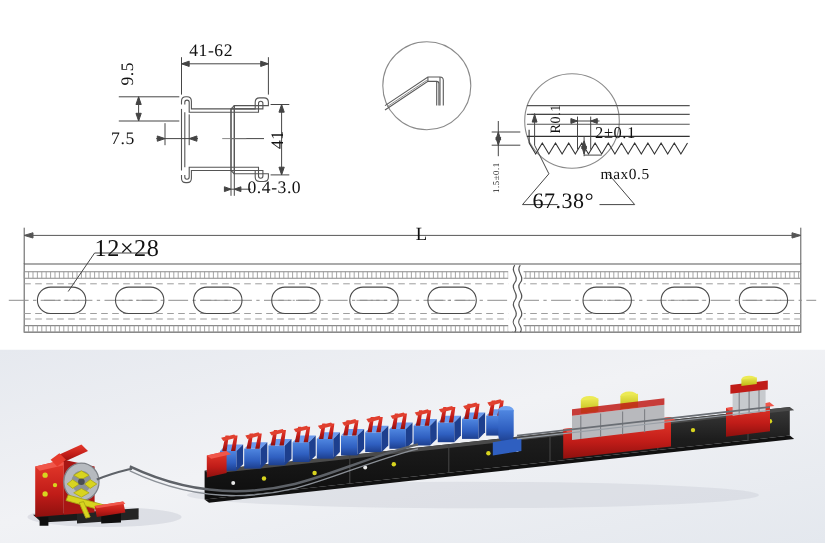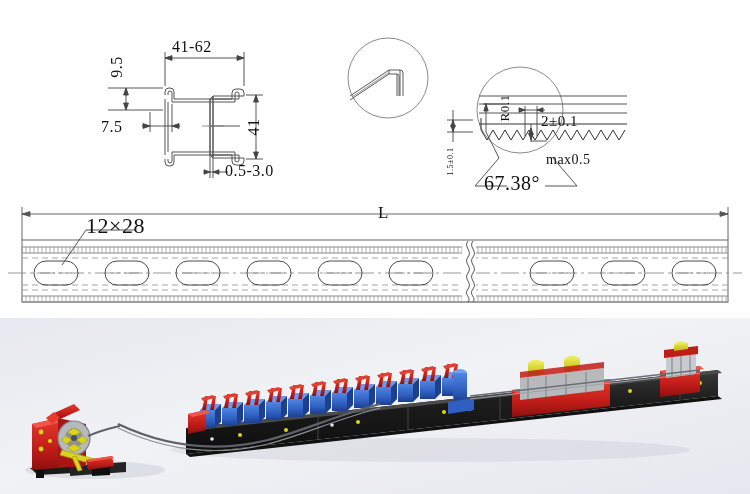--- a/index.html
+++ b/index.html
@@ -99,21 +99,21 @@
     </svg>
 
     <div class="dim-text" style="left:172px;top:38px;font-size:16px;">41-62</div>
 
     <div class="dim-text vtext" style="left:106px;top:58px;font-size:16px;transform:rotate(-90deg);">9.5</div>
 
     <div class="dim-text" style="left:101px;top:118px;font-size:16px;">7.5</div>
 
     <div class="dim-text vtext" style="left:245px;top:118px;font-size:16px;transform:rotate(-90deg);">41</div>
 
-    <div class="dim-text" style="left:225px;top:162px;font-size:16px;">0.5-3.0</div>
+    <div class="dim-text" style="left:225px;top:162px;font-size:16px;">0.4-3.0</div>
 
     <svg style="position:absolute;left:340px;top:30px;" width="100" height="100">
       <circle cx="48" cy="48" r="40" fill="none" stroke="#8a8a8a" stroke-width="1"></circle>
       <g fill="none" stroke="#5a5a5a" stroke-width="1">
         <path d="M10,66 L49,40 L60,40 Q63,40 63,43 L63,66"></path>
         <path d="M10,70 L49,44 L57,44 Q59,44 59,46 L59,66"></path>
         <path d="M49,40 L49,44"></path>
         <path d="M60,40 L60,66 M57,44 L57,66"></path>
       </g>
       <g stroke="#6f6f6f" stroke-width="0.7">

